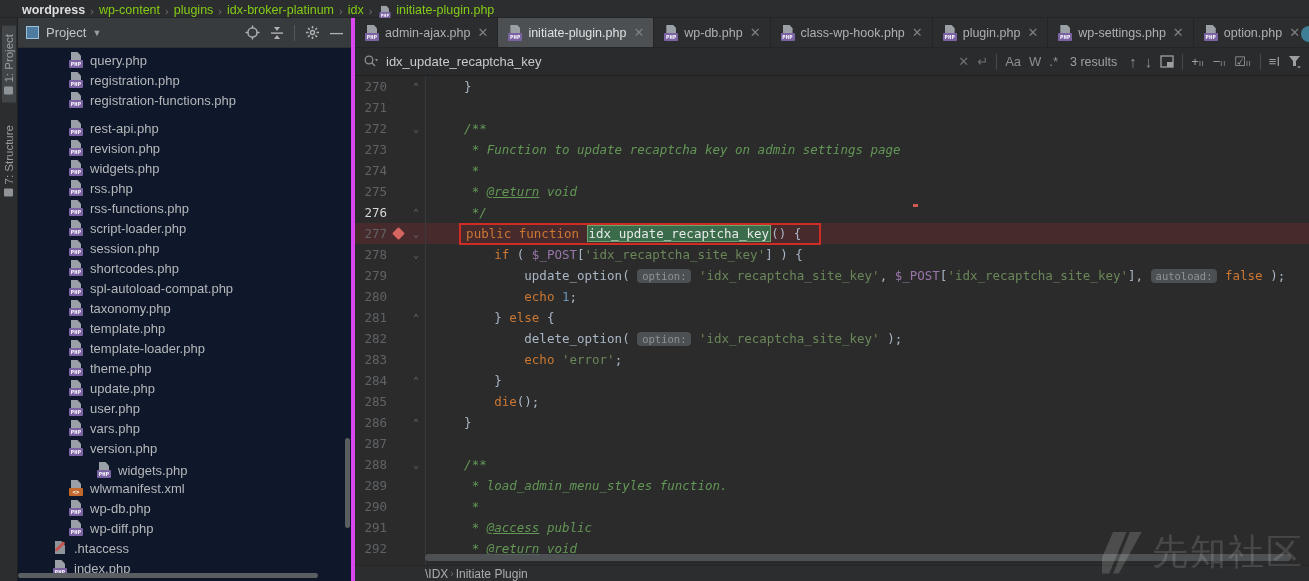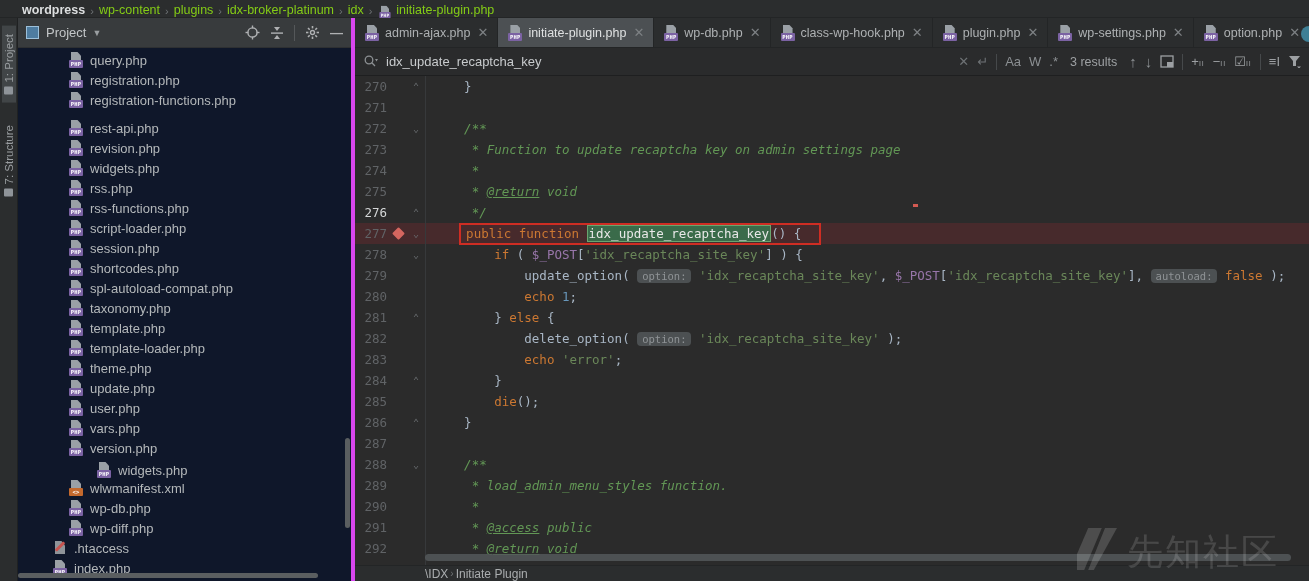--- a/index.html
+++ b/index.html
@@ -96,21 +96,21 @@
   .m { background:#3a6b4a; border:1px solid #6aa56f; color:#e8e8e8; padding:0 1px; }
   .redbox { border:2px solid #cf2d23; padding:1px 18px 2px 5px; margin-left:-5px; position:relative; z-index:3; }
   .typo-mark { position:absolute; left:558px; top:128px; width:5px; height:3px; background:#d35a52; }
   .hscroll-code { position:absolute; left:70px; right:18px; bottom:4px; height:7px;
     background:#54585a; border-radius:4px; opacity:.85; }
   
   .bottombar { height:16px; background:#2b2d2e; border-top:1px solid #232526;
     display:flex; align-items:center; padding-left:70px; font-size:12px; color:#aaadaf; gap:2px;}
   .bottombar .sep { color:#6e7275; font-size:10px; }
   
-  .watermark { position:absolute; right:30px; bottom:4px; display:flex; 
+  .watermark { position:absolute; right:5px; bottom:4px; display:flex; align-items:center;
     gap:10px; pointer-events:none; }
   .wm-logo { width:40px; height:42px; position:relative; }
   .wm-logo .p1 { position:absolute; inset:0; background:rgba(255,255,255,.16);
     clip-path:polygon(28% 0,62% 0,18% 100%,0 100%,0 62%); }
   .wm-logo .p2 { position:absolute; inset:0; background:rgba(255,255,255,.16);
     clip-path:polygon(70% 0,100% 0,42% 100%,28% 100%); }
   .wm-text { font-size:36px; color:rgba(255,255,255,.14); letter-spacing:2px;
     font-family:"DejaVu Sans", sans-serif; }
 </style>
 </head>

